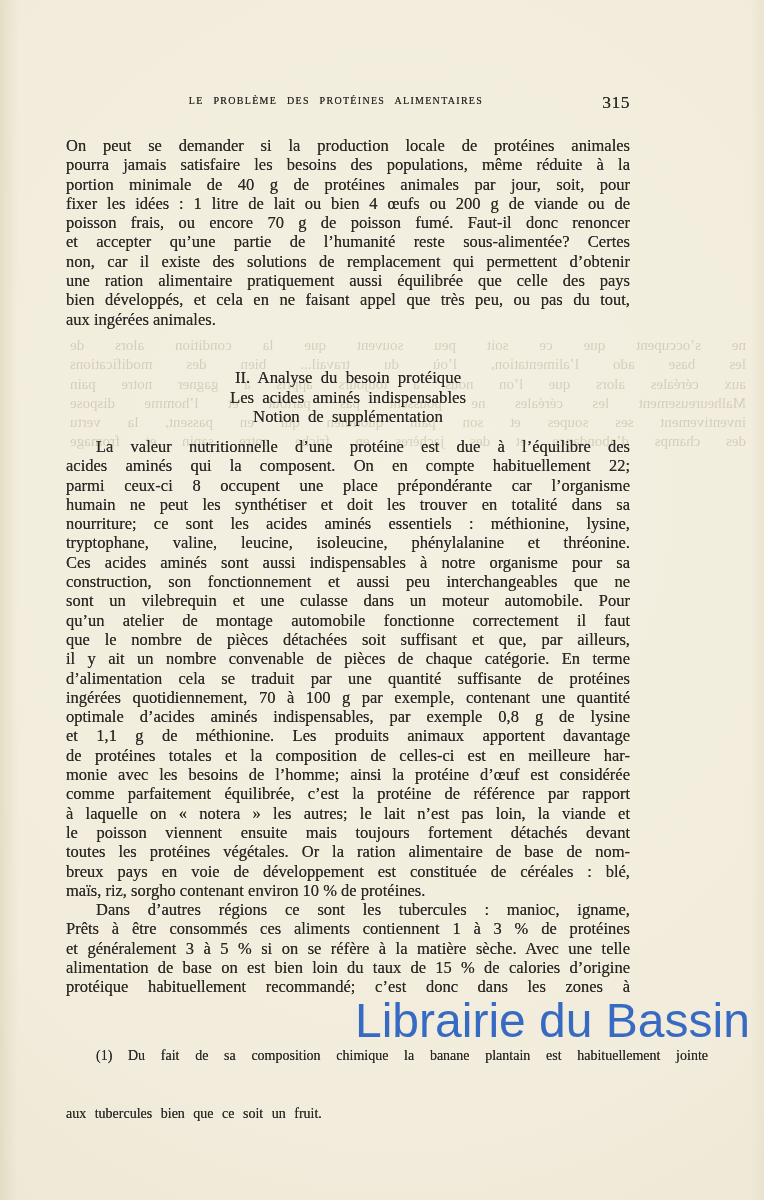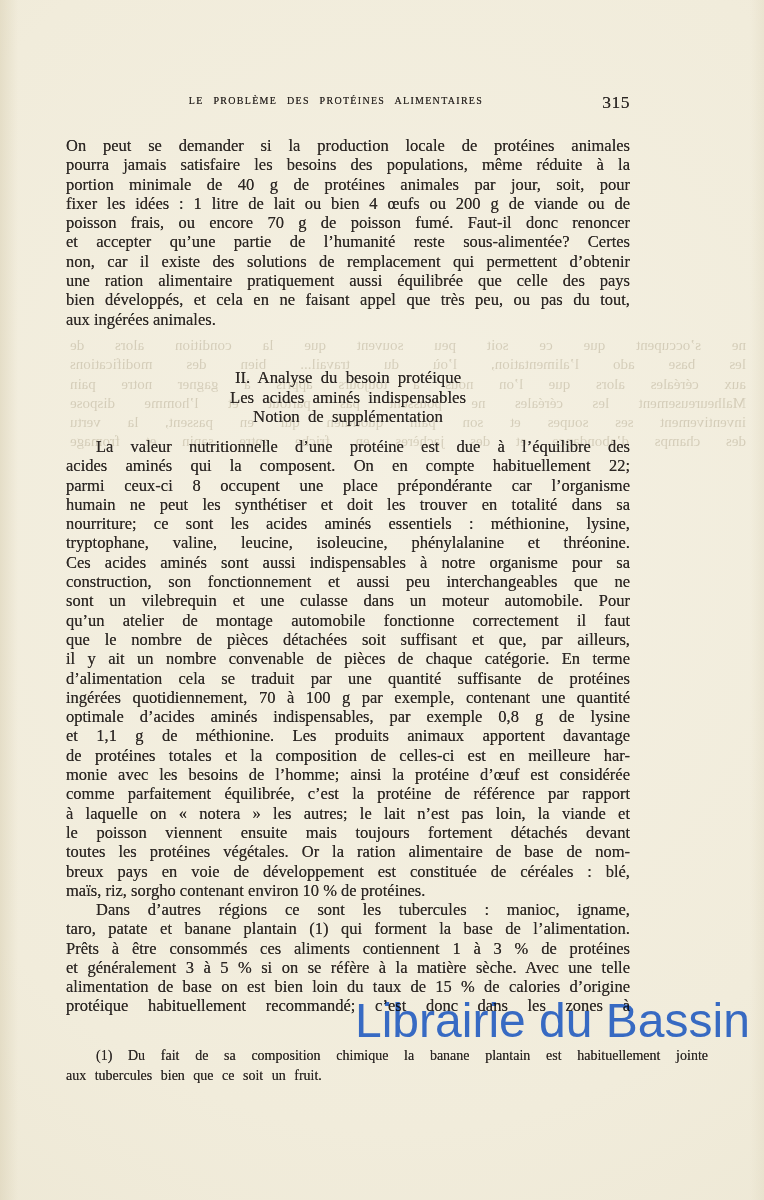--- a/index.html
+++ b/index.html
@@ -56,21 +56,21 @@
     text-shadow:none;
   }
   .ghost .line{text-align:justify;text-align-last:justify;}
 
   
   .footnote{
     position:absolute;top:1046px;left:66px;width:642px;
     font-size:14px;line-height:19.5px;
   }
   .footnote .line:first-child{text-indent:30px;}
-  .footnote .line-last{word-spacing:5px;}
+  .footnote .line-last{word-spacing:5px;margin-top:38px;}
 
   
   .watermark{
     position:absolute;top:997px;left:355px;
     font-family:"Liberation Sans","DejaVu Sans",sans-serif;
     font-size:48px;line-height:1;white-space:nowrap;
     color:var(--watermark);
     mix-blend-mode:multiply;opacity:.93;
     text-shadow:none;
   }
@@ -133,21 +133,20 @@
       <div class="line">comme parfaitement équilibrée, c’est la protéine de référence par rapport</div>
       <div class="line">à laquelle on « notera » les autres; le lait n’est pas loin, la viande et</div>
       <div class="line">le poisson viennent ensuite mais toujours fortement détachés devant</div>
       <div class="line">toutes les protéines végétales. Or la ration alimentaire de base de nom-</div>
       <div class="line">breux pays en voie de développement est constituée de céréales : blé,</div>
       <div class="line line-last">maïs, riz, sorgho contenant environ 10 % de protéines.</div>
     </section>
 
   <section class="para p3 indent">
       <div class="line">Dans d’autres régions ce sont les tubercules : manioc, igname,</div>
-      <div class="line">taro, patate et banane plantain (1) qui forment la base de l’alimentation.</div>
       <div class="line">Prêts à être consommés ces aliments contiennent 1 à 3 % de protéines</div>
       <div class="line">et généralement 3 à 5 % si on se réfère à la matière sèche. Avec une telle</div>
       <div class="line">alimentation de base on est bien loin du taux de 15 % de calories d’origine</div>
       <div class="line">protéique habituellement recommandé; c’est donc dans les zones à</div>
     </section>
 
   <div class="footnote">
       <div class="line">(1) Du fait de sa composition chimique la banane plantain est habituellement jointe</div>
       <div class="line line-last">aux tubercules bien que ce soit un fruit.</div>
     </div>

